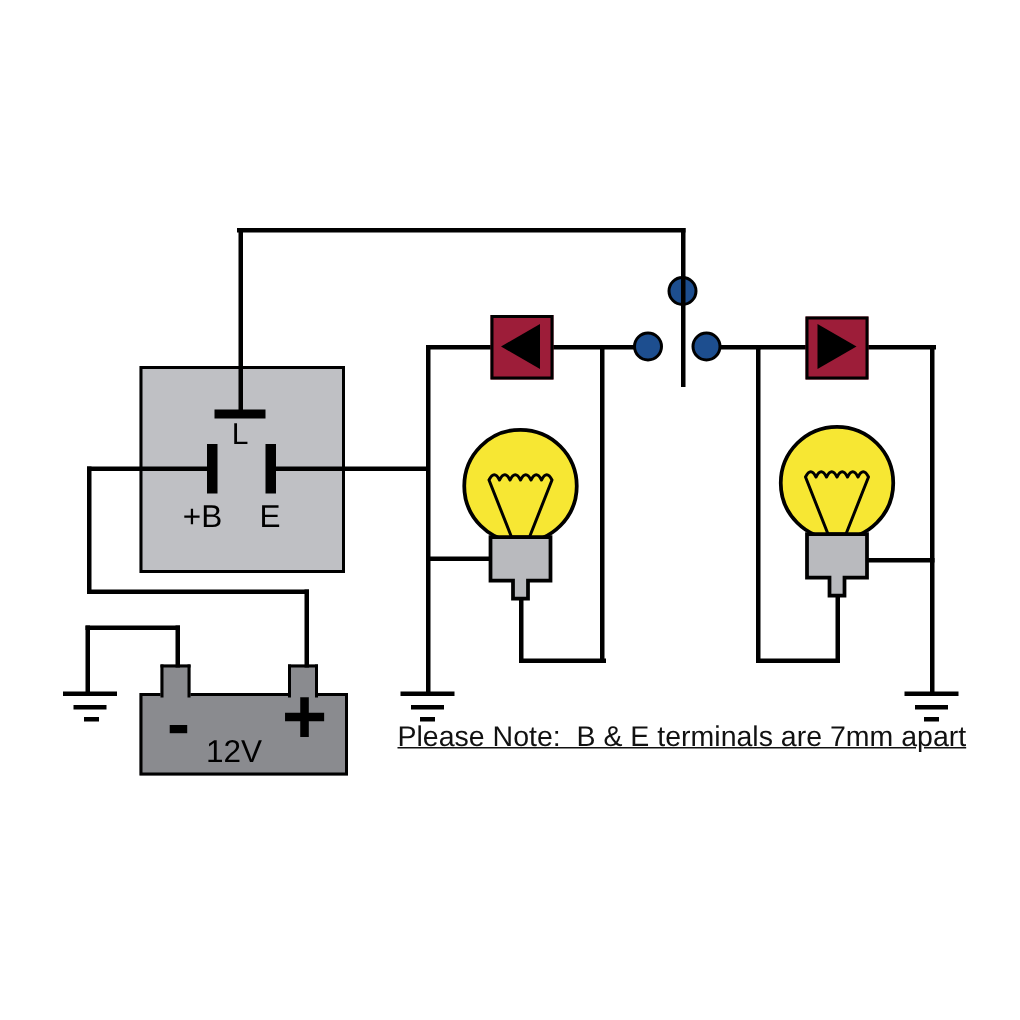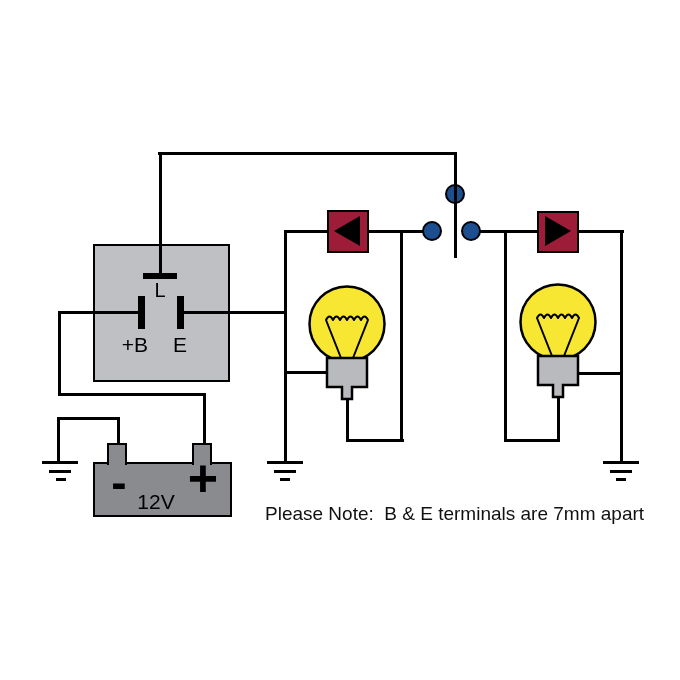--- a/index.html
+++ b/index.html
@@ -102,15 +102,15 @@
     <circle cx="57" cy="40" r="37.5" style="fill:var(--bulb-glass,#f7e733);stroke:#000;stroke-width:2.5"></circle>
     <path d="M36,36 q3.5,-7 7,0 q3.5,-7 7,0 q3.5,-7 7,0 q3.5,-7 7,0 q3.5,-7 7,0 q3.5,-7 7,0 L63,74 L51,74 Z" style="fill:none;stroke:#000;stroke-width:2;stroke-linejoin:round"></path>
     <path d="M37,74 L77,74 L77,103 L62,103 L62,115 L52,115 L52,103 L37,103 Z" style="fill:var(--bulb-base,#b9babe);stroke:#000;stroke-width:2.5;stroke-linejoin:miter"></path>
   </svg>
 
   <div class="contact" style="left:445px;top:184px;"></div>
   <div class="contact" style="left:422px;top:221px;"></div>
   <div class="contact" style="left:461px;top:221px;"></div>
   <div class="wire" style="left:454px;top:152px;width:3px;height:106px;"></div>
 
-  <div class="note" style="left:265px;top:503px;">Please Note:  B &amp; E terminals are 7mm apart</div>
+  <div class="note" style="left:265px;top:481px;text-decoration:underline;">Please Note:  B &amp; E terminals are 7mm apart</div>
 
 </div>
 
 </body></html>

